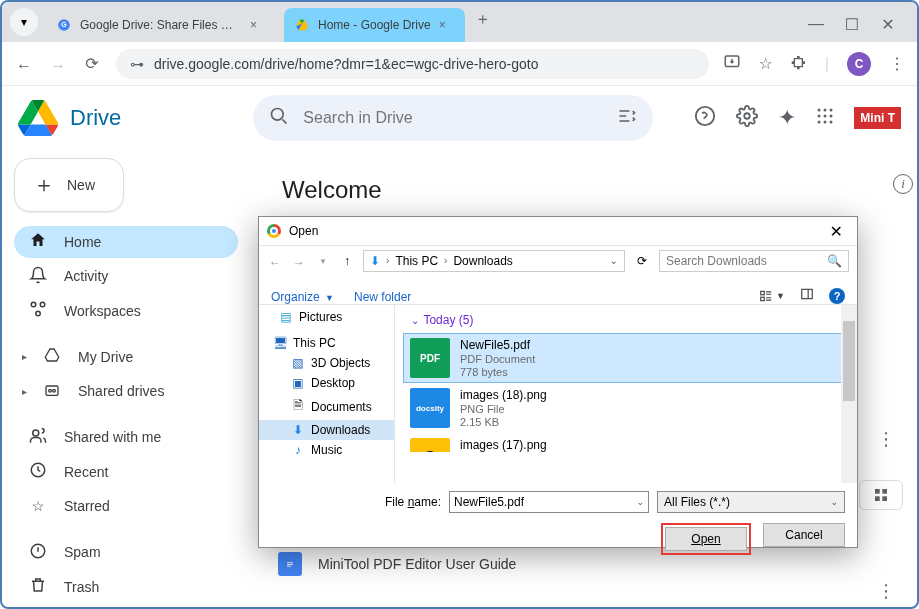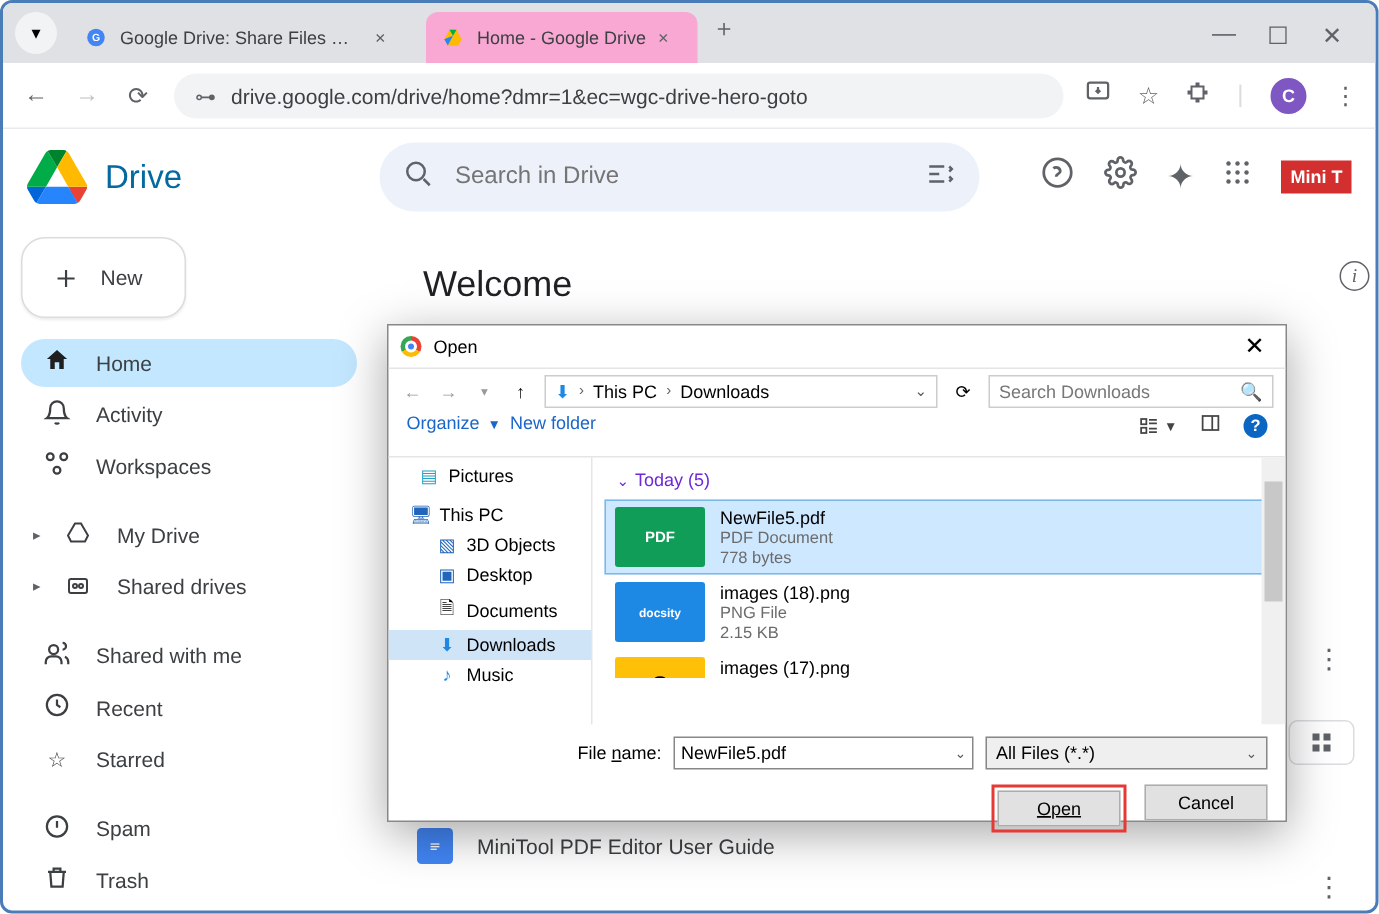--- a/index.html
+++ b/index.html
@@ -1,21 +1,21 @@
 <!DOCTYPE html>
 <html><head>
 <meta charset="utf-8">
 <style>
 * { margin: 0; padding: 0; box-sizing: border-box; font-family: Arial, "Segoe UI", sans-serif; }
 body { width: 919px; height: 609px; background: #fff; overflow: hidden; position: relative; border: 2px solid #4a7db8; border-radius: 8px; }
 
 
 .titlebar { height: 40px; background: #dfe1e5; display: flex; align-items: flex-end; padding: 0 8px; }
 .titlebar .tab-menu-btn { width: 28px; height: 28px; margin-bottom: 6px; background: #f1f3f4; border-radius: 14px; display:flex; align-items:center; justify-content:center; font-size:12px; }
-.tab { height: 34px; background: #f9a8d4; border-radius: 8px 8px 0 0; display:flex; align-items:center; padding: 0 10px; gap:8px; margin-left: 8px; font-size: 12px; color:#3c4043; max-width: 230px; }
+.tab { height: 34px; background: #7dd3fc; border-radius: 8px 8px 0 0; display:flex; align-items:center; padding: 0 10px; gap:8px; margin-left: 8px; font-size: 12px; color:#3c4043; max-width: 230px; }
 .tab.inactive { background: transparent; }
 .tab .favicon { width:16px; height:16px; display:flex; align-items:center; justify-content:center; font-size:14px; }
 .tab .tab-label { flex:1; white-space:nowrap; overflow:hidden; text-overflow:ellipsis; }
 .tab .tab-close { width:16px; color:#5f6368; }
 .winctrls { margin-left:auto; display:flex; gap:18px; padding:0 12px 8px; color:#5f6368; }
 .winctrls span { width:18px; text-align:center; cursor:default; }
 
 
 .addrbar { height: 44px; display:flex; align-items:center; padding: 0 12px; gap:14px; border-bottom:1px solid #e8eaed; }
 .nav-ico { width:20px; color:#5f6368; text-align:center; font-size:16px; }
@@ -63,21 +63,21 @@
 .dlg-nav .nav-arrow { color:#999; width:16px; text-align:center; }
 .dlg-nav .up-arrow { color:#000; }
 .dlg-nav .breadcrumb { flex:1; display:flex; align-items:center; gap:4px; border:1px solid #ccc; height:22px; padding:0 6px; background:#fff; }
 .dlg-nav .breadcrumb .dl-ico { color:#1e88e5; }
 .dlg-nav .breadcrumb .sep { color:#666; font-size:10px; margin:0 2px; }
 .dlg-nav .bc-drop { margin-left:auto; color:#555; font-size:10px; }
 .dlg-nav .refresh { width:18px; text-align:center; }
 .dlg-nav .search-box { width:190px; height:22px; border:1px solid #ccc; display:flex; align-items:center; padding:0 6px; color:#777; gap:6px; }
 .dlg-nav .search-box .mag { margin-left:auto; color:#555; }
 
-.dlg-toolbar { height:30px; display:flex; align-items:flex-start; padding:0 12px; gap:6px; border-bottom:1px solid #e5e5e5; }
+.dlg-toolbar { height:30px; display:flex; align-items:flex-end; padding:0 12px; gap:20px; border-bottom:1px solid #e5e5e5; }
 .dlg-toolbar .org { color:#1a66c9; }
 .dlg-toolbar .org .dd { font-size:9px; margin-left:2px; }
 .dlg-toolbar .newf { color:#1a66c9; }
 .dlg-toolbar .right-tools { margin-left:auto; display:flex; align-items:center; gap:14px; color:#444; }
 .dlg-toolbar .view-ico { display:flex; align-items:center; gap:2px; }
 .dlg-toolbar .help { width:16px; height:16px; border-radius:50%; background:#0a66c2; color:#fff; display:flex; align-items:center; justify-content:center; font-size:11px; font-weight:bold; }
 
 .dlg-body { display:flex; height:178px; }
 .dlg-tree { width:136px; border-right:1px solid #e5e5e5; overflow:hidden; padding-top:2px; }
 .tree-item { display:flex; align-items:center; gap:6px; padding:3px 8px 3px 20px; }
@@ -89,21 +89,21 @@
 .tree-item .t-ico.dl { color:#1e88e5; }
 .tree-item .t-ico.mus { color:#1e88e5; }
 
 .dlg-files { flex:1; position:relative; padding:4px 8px; overflow:hidden; }
 .dlg-files .scroll { position:absolute; right:0; top:0; bottom:0; width:16px; background:#f0f0f0; }
 .dlg-files .scroll .thumb { position:absolute; left:2px; right:2px; top:16px; height:80px; background:#c8c8c8; }
 .group-hdr { color:#6d28d9; font-size:12px; padding:4px 0 6px 8px; }
 .group-hdr .chev { font-size:10px; margin-right:4px; }
 .file-item { display:flex; gap:10px; padding:4px 6px; align-items:flex-start; border:1px solid transparent; }
 .file-item.sel { background:#cde8ff; border:1px solid #7ab8e8; }
-.file-thumb { width:60px; height:40px; display:flex; align-items:center; justify-content:center; color:#fff; font-size:10px; font-weight:bold; border-radius:2px; }
+.file-thumb { width:40px; height:40px; display:flex; align-items:center; justify-content:center; color:#fff; font-size:10px; font-weight:bold; border-radius:2px; }
 .file-thumb.pdf { background:#0f9d58; }
 .file-thumb.docs { background:#1e88e5; font-size:8px; }
 .file-thumb.yel { background:#ffc107; color:#000; font-size:16px; font-weight:900; }
 .file-meta { display:flex; flex-direction:column; gap:1px; }
 .file-meta .fname { color:#000; }
 .file-meta .ftype, .file-meta .fsize { color:#6b6b6b; font-size:11px; }
 
 .dlg-footer { padding: 8px 12px 12px; }
 .fn-row { display:flex; align-items:center; gap:8px; margin-bottom:10px; }
 .fn-row .fn-label { margin-left:auto; }

